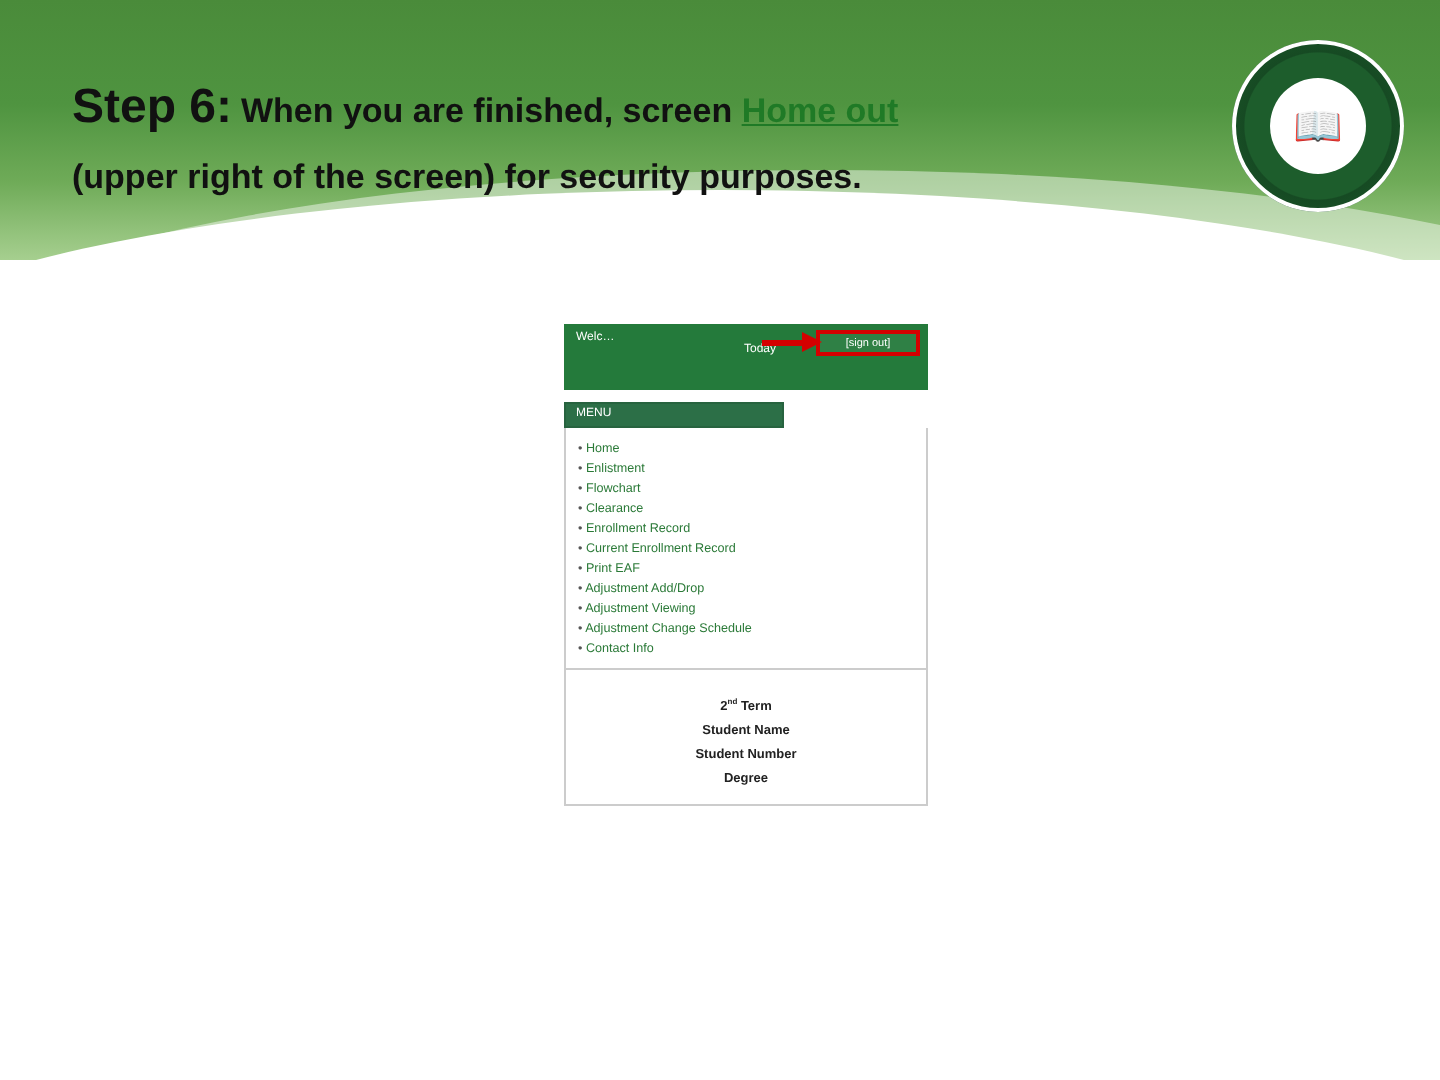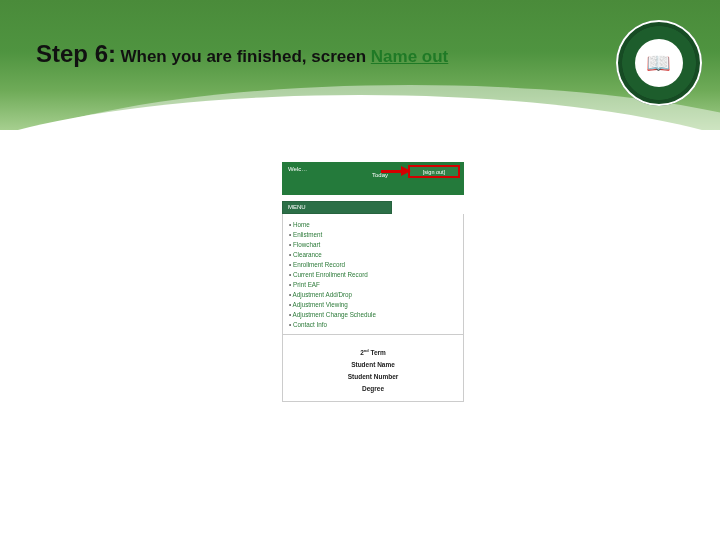--- a/index.html
+++ b/index.html
@@ -198,22 +198,23 @@
   .info-row sup { font-size:4px; }
 </style>
 </head>
 <body>
 
 <div class="banner"></div>
 
 <div class="heading">
   <span class="step-label">Step 6:</span>
   <span class="step-body">
-    <span>When you are finished, screen </span><span class="step-highlight">Name out</span>
+    <span>When you are finished, screen </span><span class="step-highlight">Home out</span>
   </span>
+  <span class="step-line2">(upper right of the screen) for security purposes.</span>
 </div>
 
 <div class="seal">
   <div class="seal-outer">
       <div class="seal-inner">
         <span>📖</span>
       </div>
     </div>
 </div>
 

